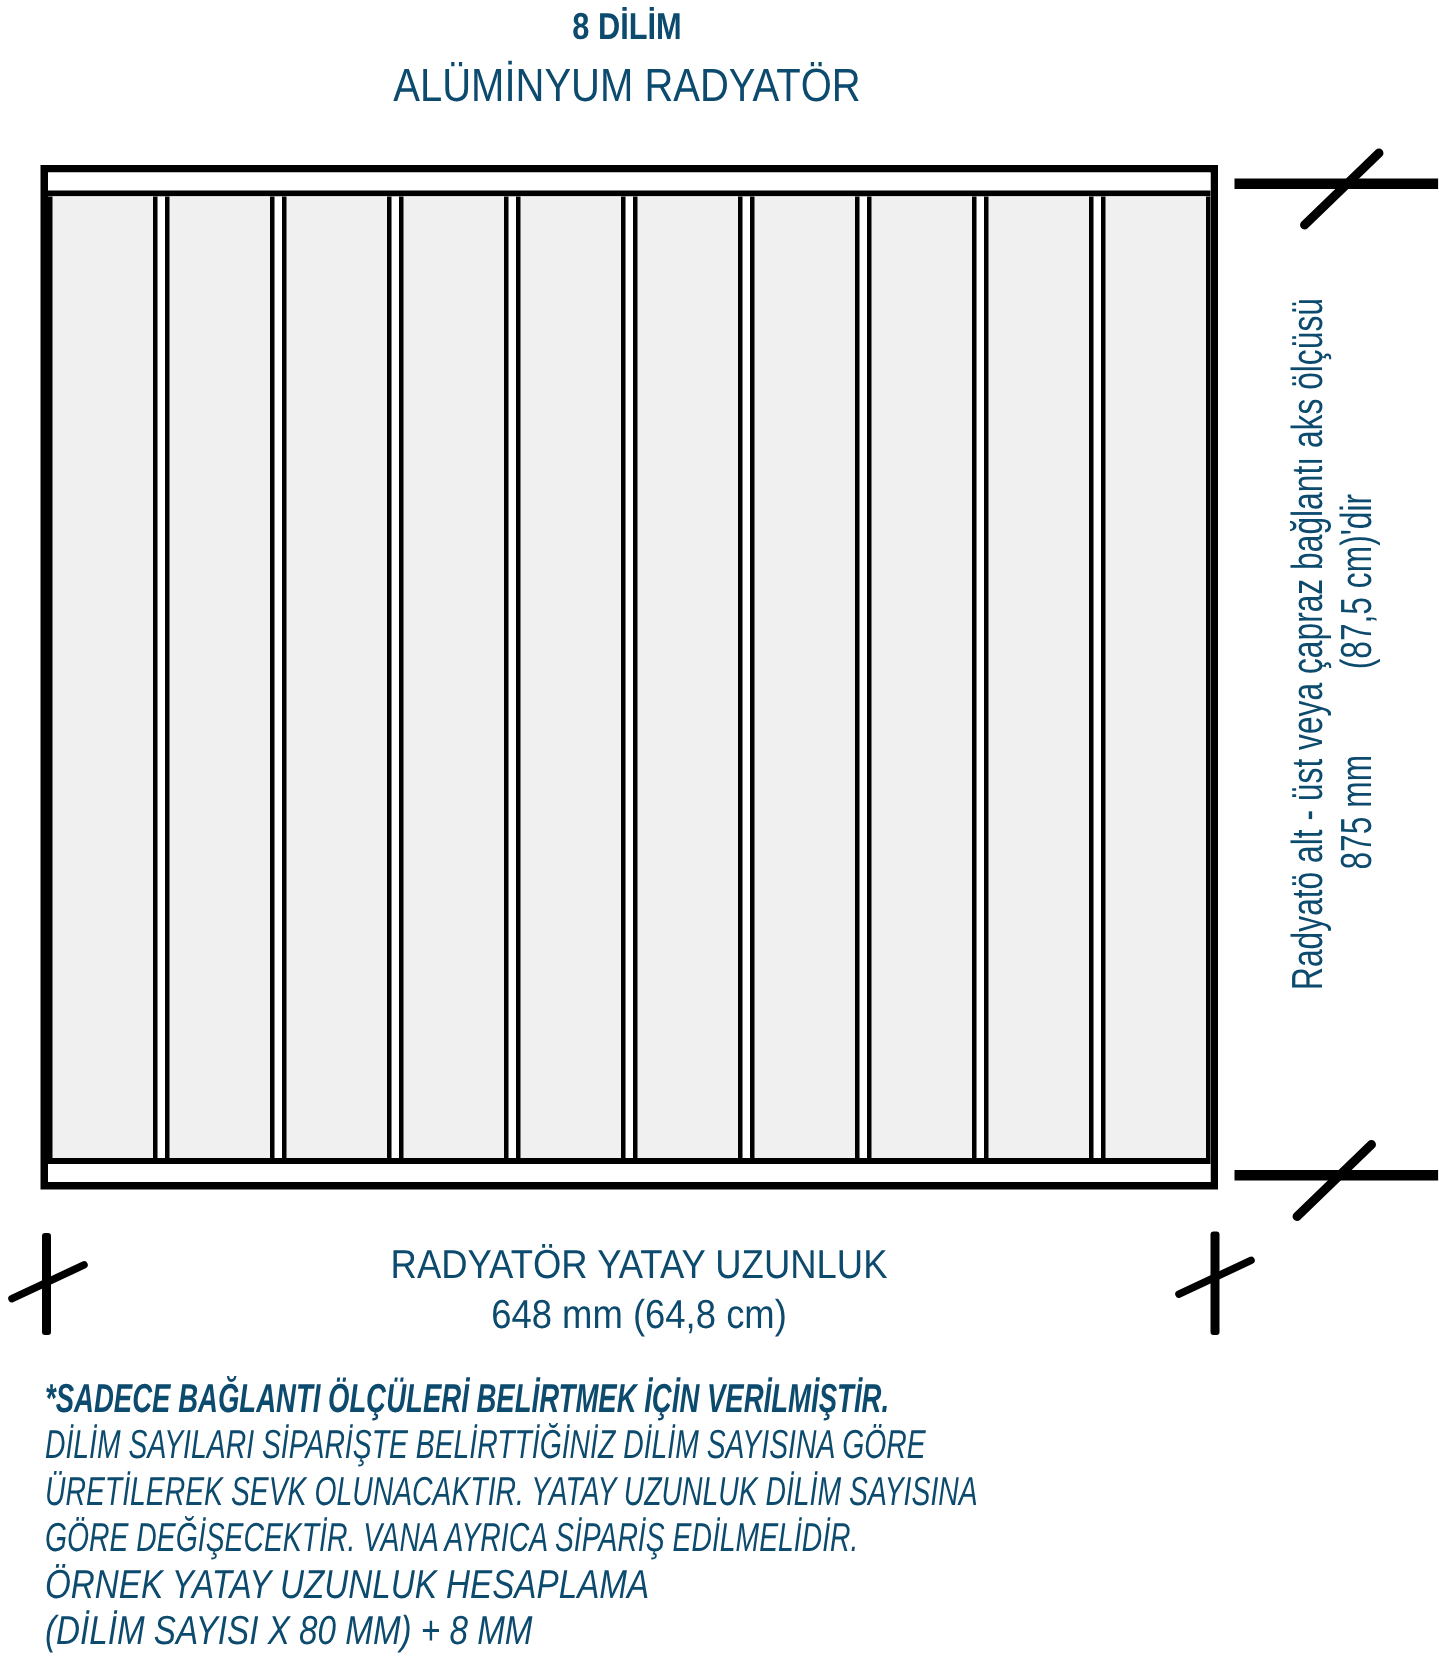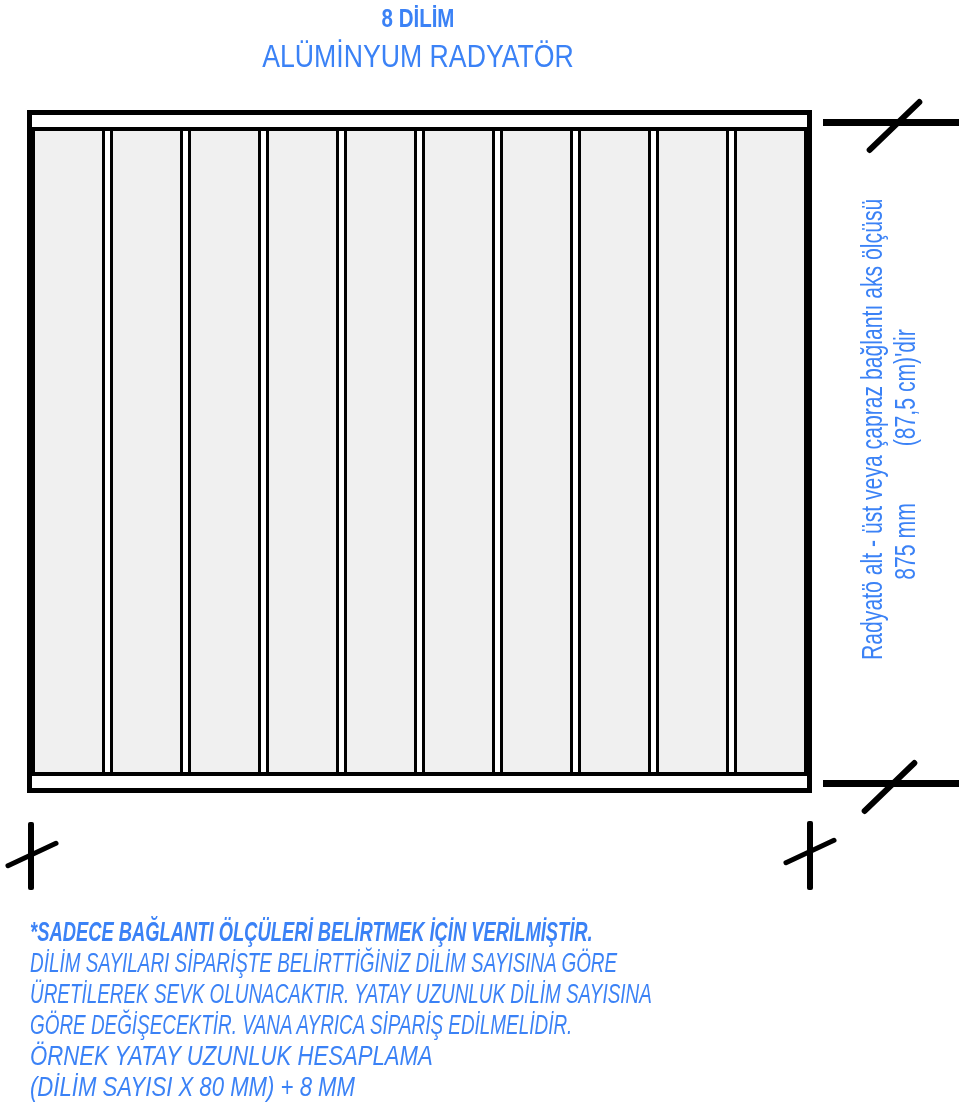--- a/index.html
+++ b/index.html
@@ -1,21 +1,21 @@
 <!DOCTYPE html>
 <html style="--panel-fill: #f0f0f0;"><head>
 <meta charset="utf-8">
 <style>
   html,body { margin:0; padding:0; background:#ffffff; }
   .page {
     position: relative;
     width: 959px; height: 1104px;
     background: #ffffff;
     font-family: "Liberation Sans", sans-serif;
-    color: #3b82f6;
+    color: #0c4a6e;
     overflow: hidden;
   }
 
   
   .title-wrap { position:absolute; left:0; top:4px; width:836px; text-align:center; }
   .title-line1 { font-size:25px; font-weight:bold; transform:scaleX(0.82); transform-origin:50% 50%; white-space:nowrap; }
   .title-line2 { font-size:31px; font-weight:normal; margin-top:6px; transform:scaleX(0.86); transform-origin:50% 50%; white-space:nowrap; }
 
   
   .radiator {
@@ -106,20 +106,24 @@
       <span class="side-value">875 mm</span>
       <span class="side-note">(87,5 cm)'dir</span>
     </div>
   </div>
 
   <div class="tick-line left"></div>
   <div class="tick-slash left"></div>
   <div class="tick-line right"></div>
   <div class="tick-slash right"></div>
 
+  <div class="hdim-label">
+    <div>RADYATÖR YATAY UZUNLUK</div>
+    <div>648 mm (64,8 cm)</div>
+  </div>
 
   <div class="notes">
     <div class="note-line nl-bold cx68">*SADECE BAĞLANTI ÖLÇÜLERİ BELİRTMEK İÇİN VERİLMİŞTİR.</div>
     <div class="note-line cx70">DİLİM SAYILARI SİPARİŞTE BELİRTTİĞİNİZ DİLİM SAYISINA GÖRE</div>
     <div class="note-line cx70">ÜRETİLEREK SEVK OLUNACAKTIR. YATAY UZUNLUK DİLİM SAYISINA</div>
     <div class="note-line cx70">GÖRE DEĞİŞECEKTİR. VANA AYRICA SİPARİŞ EDİLMELİDİR.</div>
     <div class="note-line cx82">ÖRNEK YATAY UZUNLUK HESAPLAMA</div>
     <div class="note-line cx82">(DİLİM SAYISI X 80 MM) + 8 MM</div>
   </div>
 

